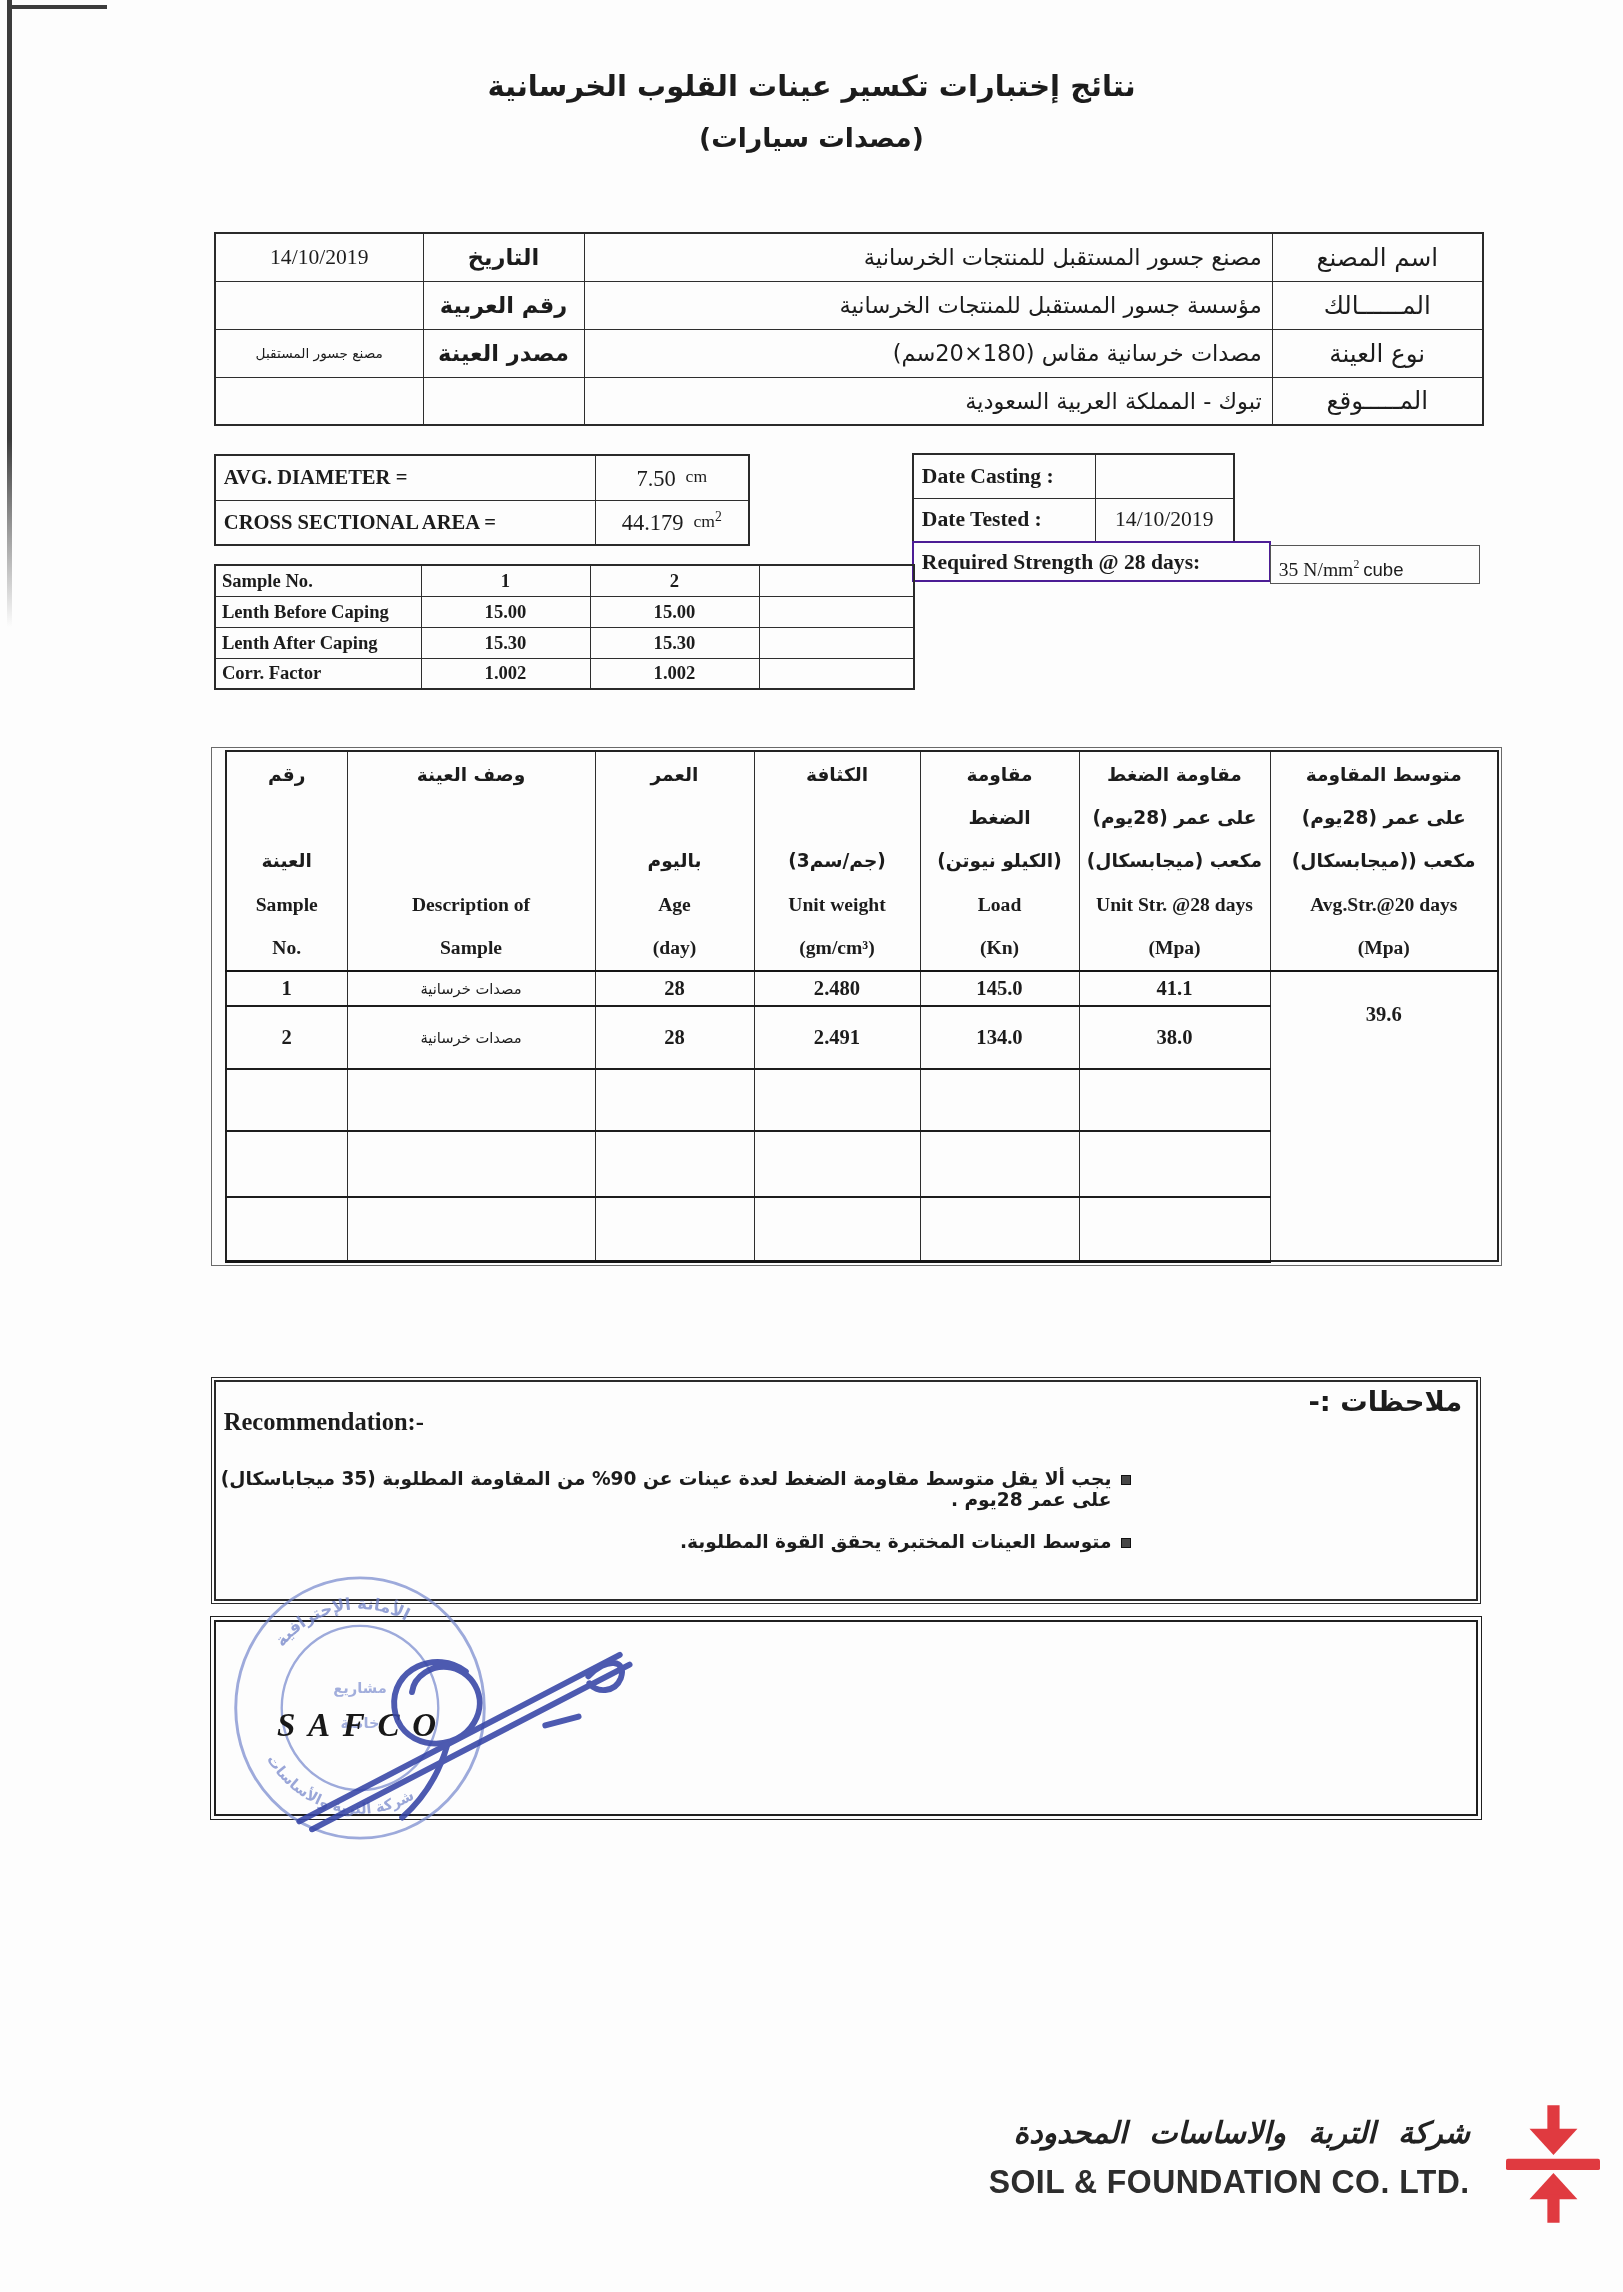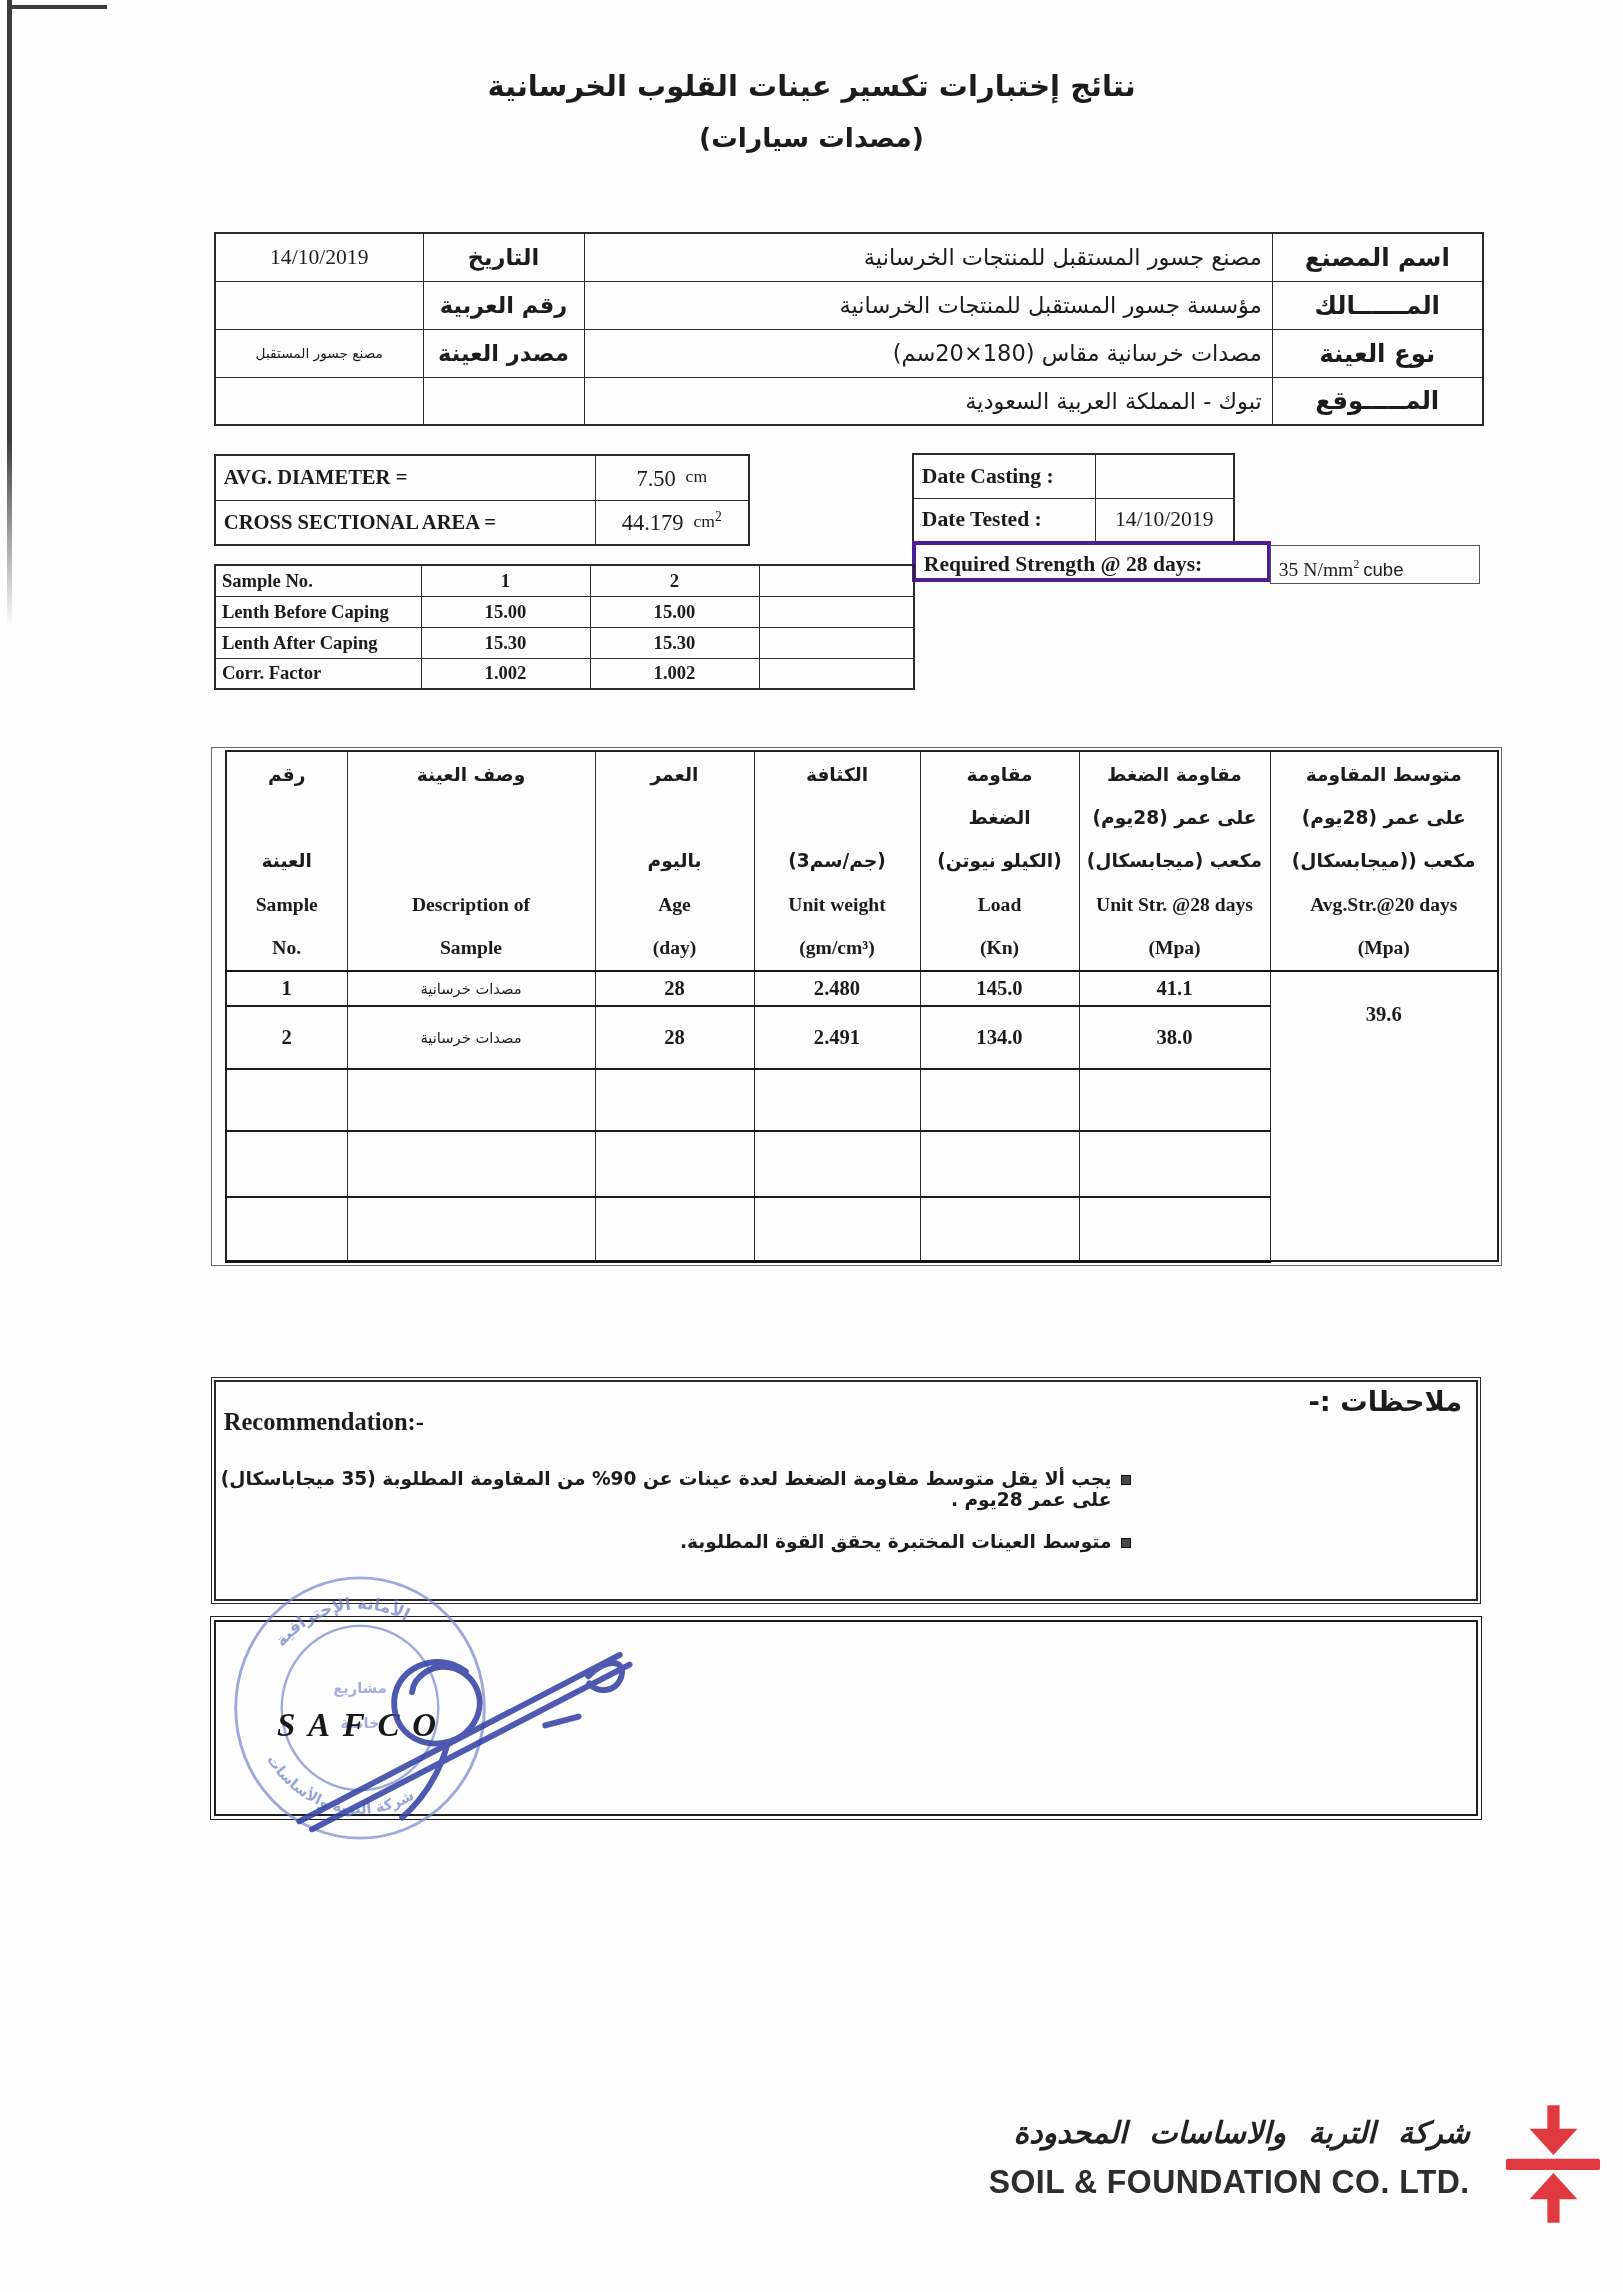--- a/index.html
+++ b/index.html
@@ -21,21 +21,21 @@
     direction:rtl; font-weight:bold; font-size:26.5px; }
 
   
   table { border-collapse:collapse; table-layout:fixed; }
   td, th { border:1.6px solid #2e2e2e; overflow:hidden; }
 
   
   .hdr-table { position:absolute; left:214px; top:232px; width:1267px; direction:rtl;
     border:2.2px solid #2a2a2a; }
   .hdr-table tr { height:48px; }
-  .hdr-label   { width:211px; text-align:center; font-weight:bold; font-size:24.5px; }
+  .hdr-label   { width:211px; text-align:center; font-weight:normal; font-size:24.5px; }
   .hdr-value   { width:688px; text-align:right; padding-right:9.8px; font-size:22.5px; }
   .hdr-label2  { width:161px; text-align:center; font-weight:bold; font-size:22.5px; }
   .hdr-value2  { width:208px; text-align:center; font-size:21.6px;
     font-family:"Liberation Serif", serif; }
   .hdr-value2.small-ar { font-family:"DejaVu Sans", sans-serif; font-size:13.7px; }
 
   
   .meas-table { position:absolute; left:214px; top:454px; width:534px;
     border:2px solid #2a2a2a; font-family:"Liberation Serif", serif; }
   .meas-table tr { height:45px; }
@@ -44,21 +44,21 @@
   .meas-value sup { font-size:13.7px; }
   .meas-unit { font-size:17.6px; position:relative; top:-2.9px; margin-left:9.8px; }
 
   
   .dates-table { position:absolute; left:912px; top:453px; width:321px;
     border:2px solid #2a2a2a; font-family:"Liberation Serif", serif; }
   .dates-table tr { height:44px; }
   .dates-label { width:182px; font-weight:bold; font-size:21.6px; padding-left:7.8px; }
   .dates-value { width:139px; text-align:center; font-size:21.6px; }
   .req-box { position:absolute; left:912px; top:541px; width:359px; height:41px;
-    border:4px solid #4c1d95; font-family:"Liberation Serif", serif;
+    border:2px solid #4c1d95; font-family:"Liberation Serif", serif;
     font-weight:bold; font-size:21.6px; line-height:39px; padding-left:7.8px; background:#fdfdfd; }
   .req-value-box { position:absolute; left:1270px; top:545px; width:210px; height:39px;
     border:1.3px solid #555; font-family:"Liberation Serif", serif;
     font-size:19.6px; line-height:37px; padding-left:7.8px; }
   .req-value-box sup { font-size:11.8px; }
   .req-unit { font-family:"Liberation Sans", sans-serif; font-size:18.6px; margin-left:3.9px; }
 
   
   .samp-table { position:absolute; left:214px; top:564px; width:698px;
     border:2px solid #2a2a2a; font-family:"Liberation Serif", serif; }

